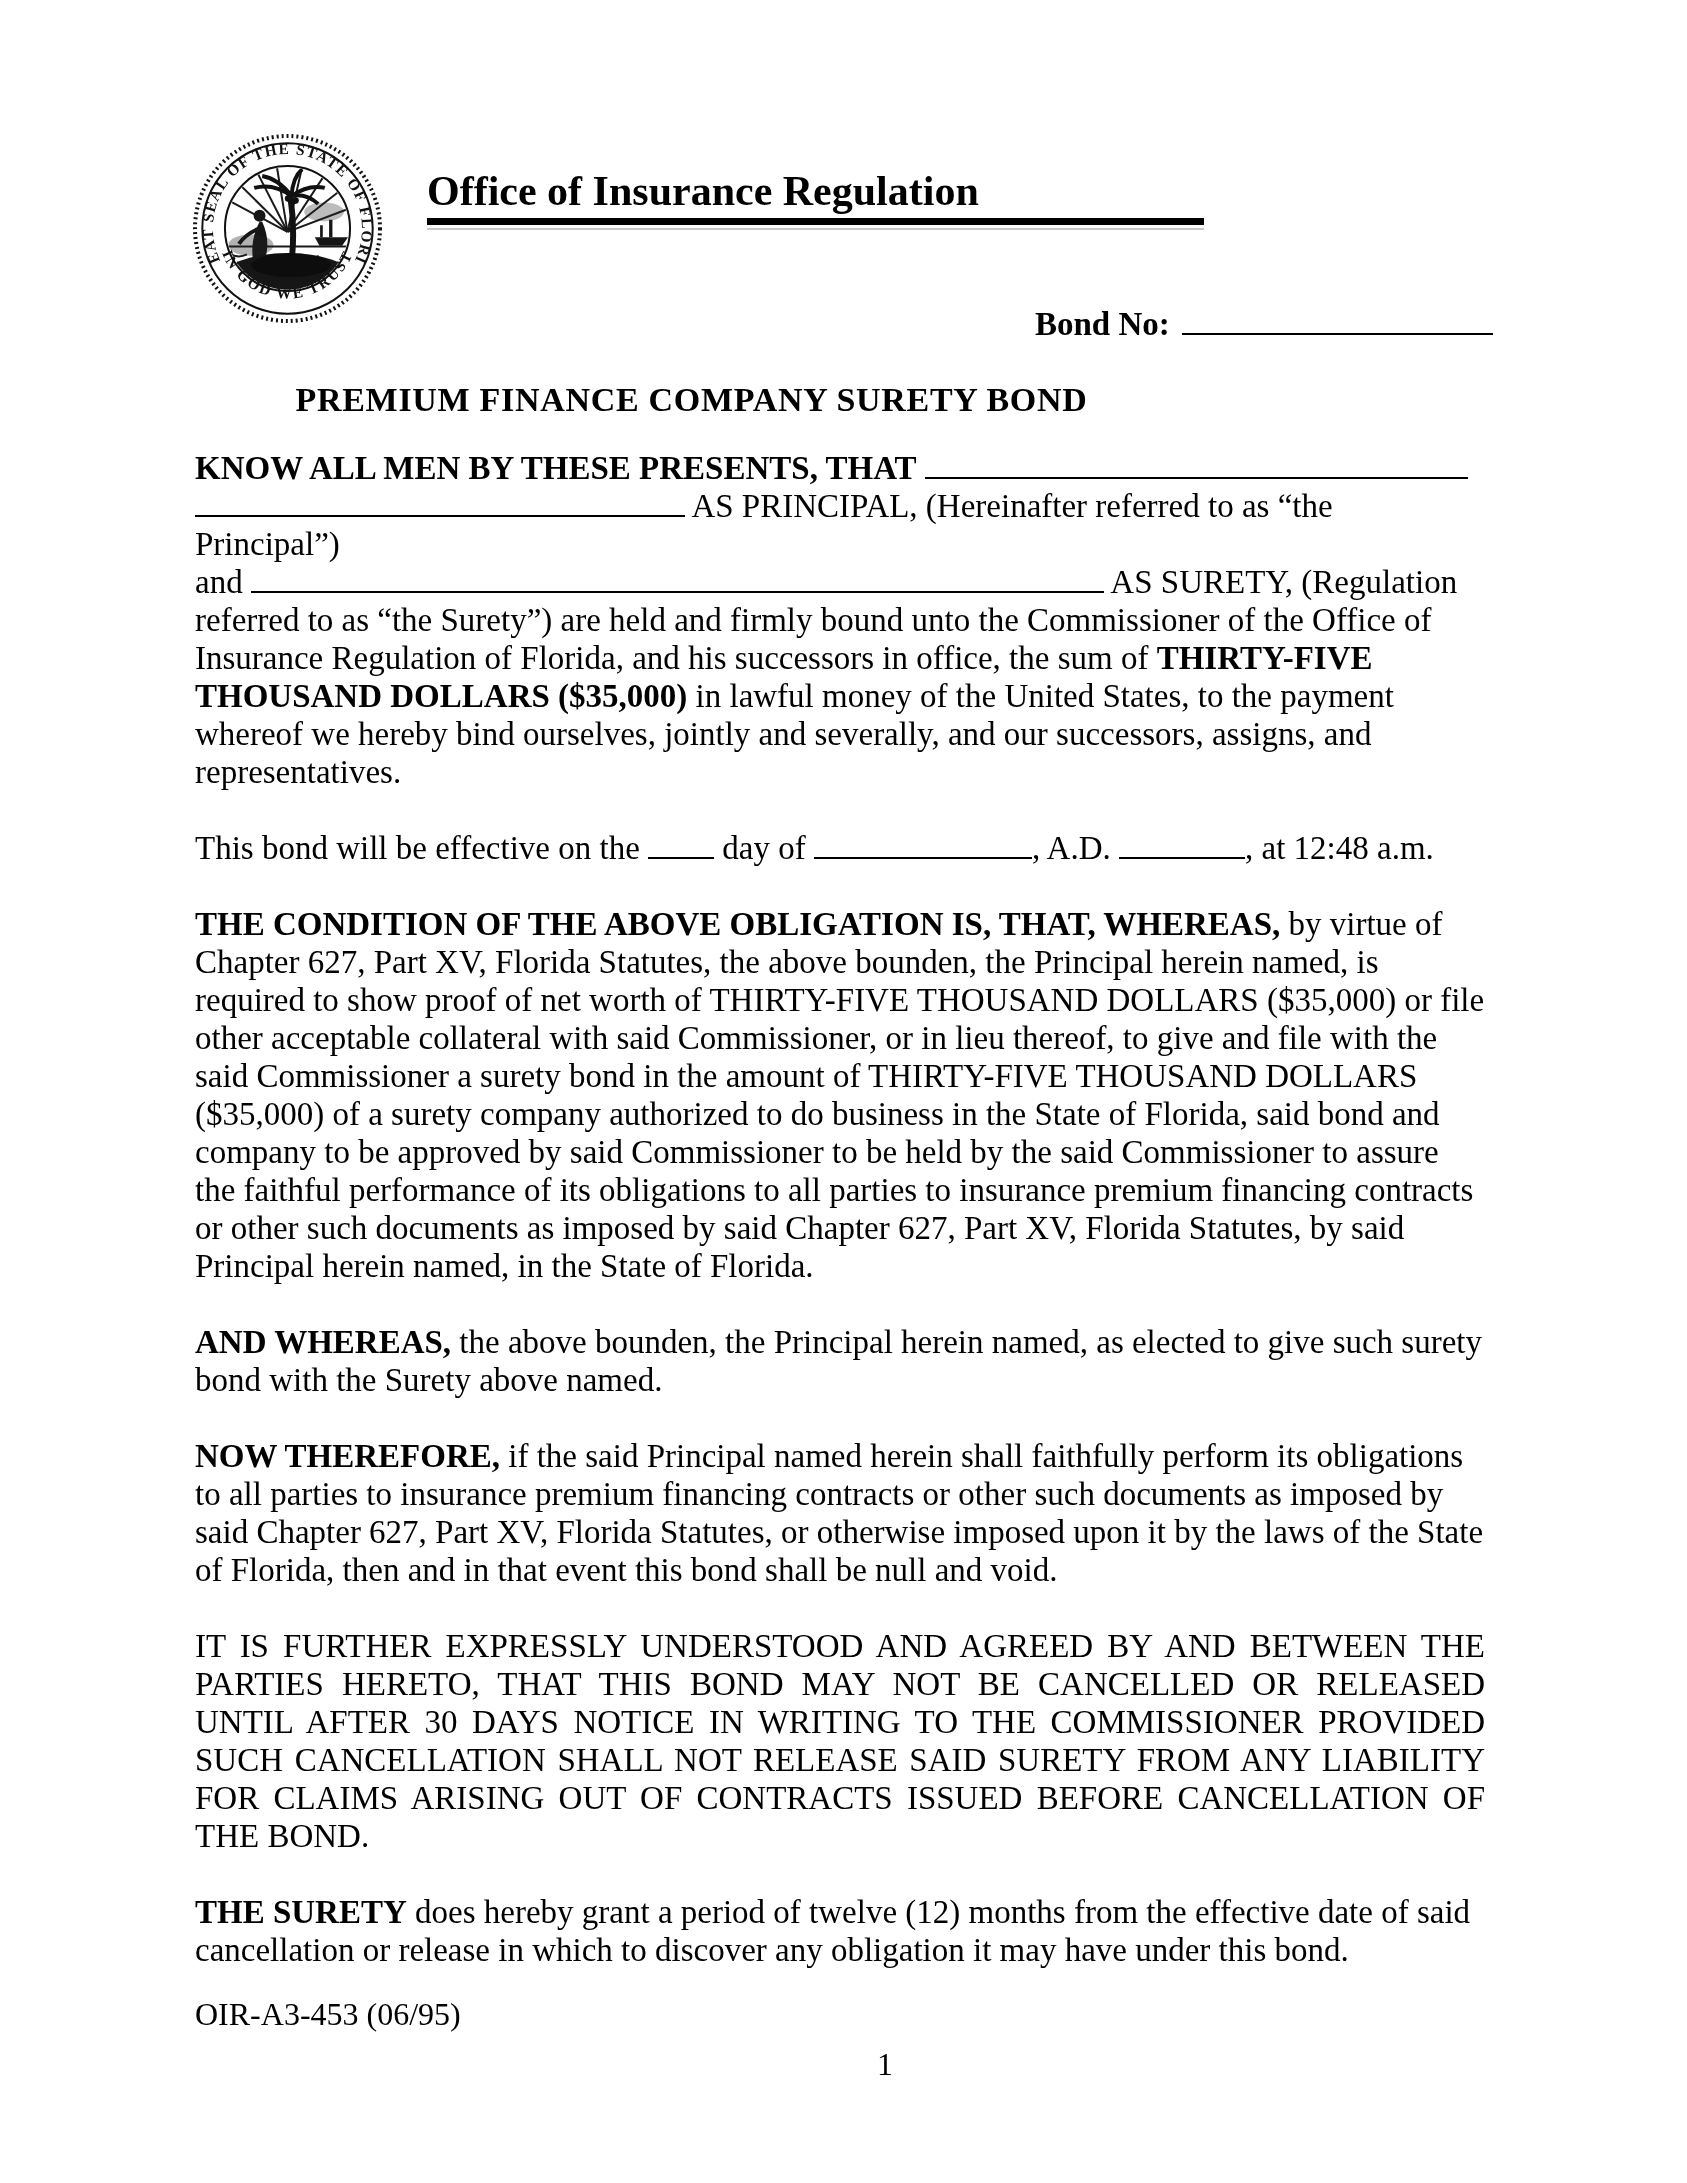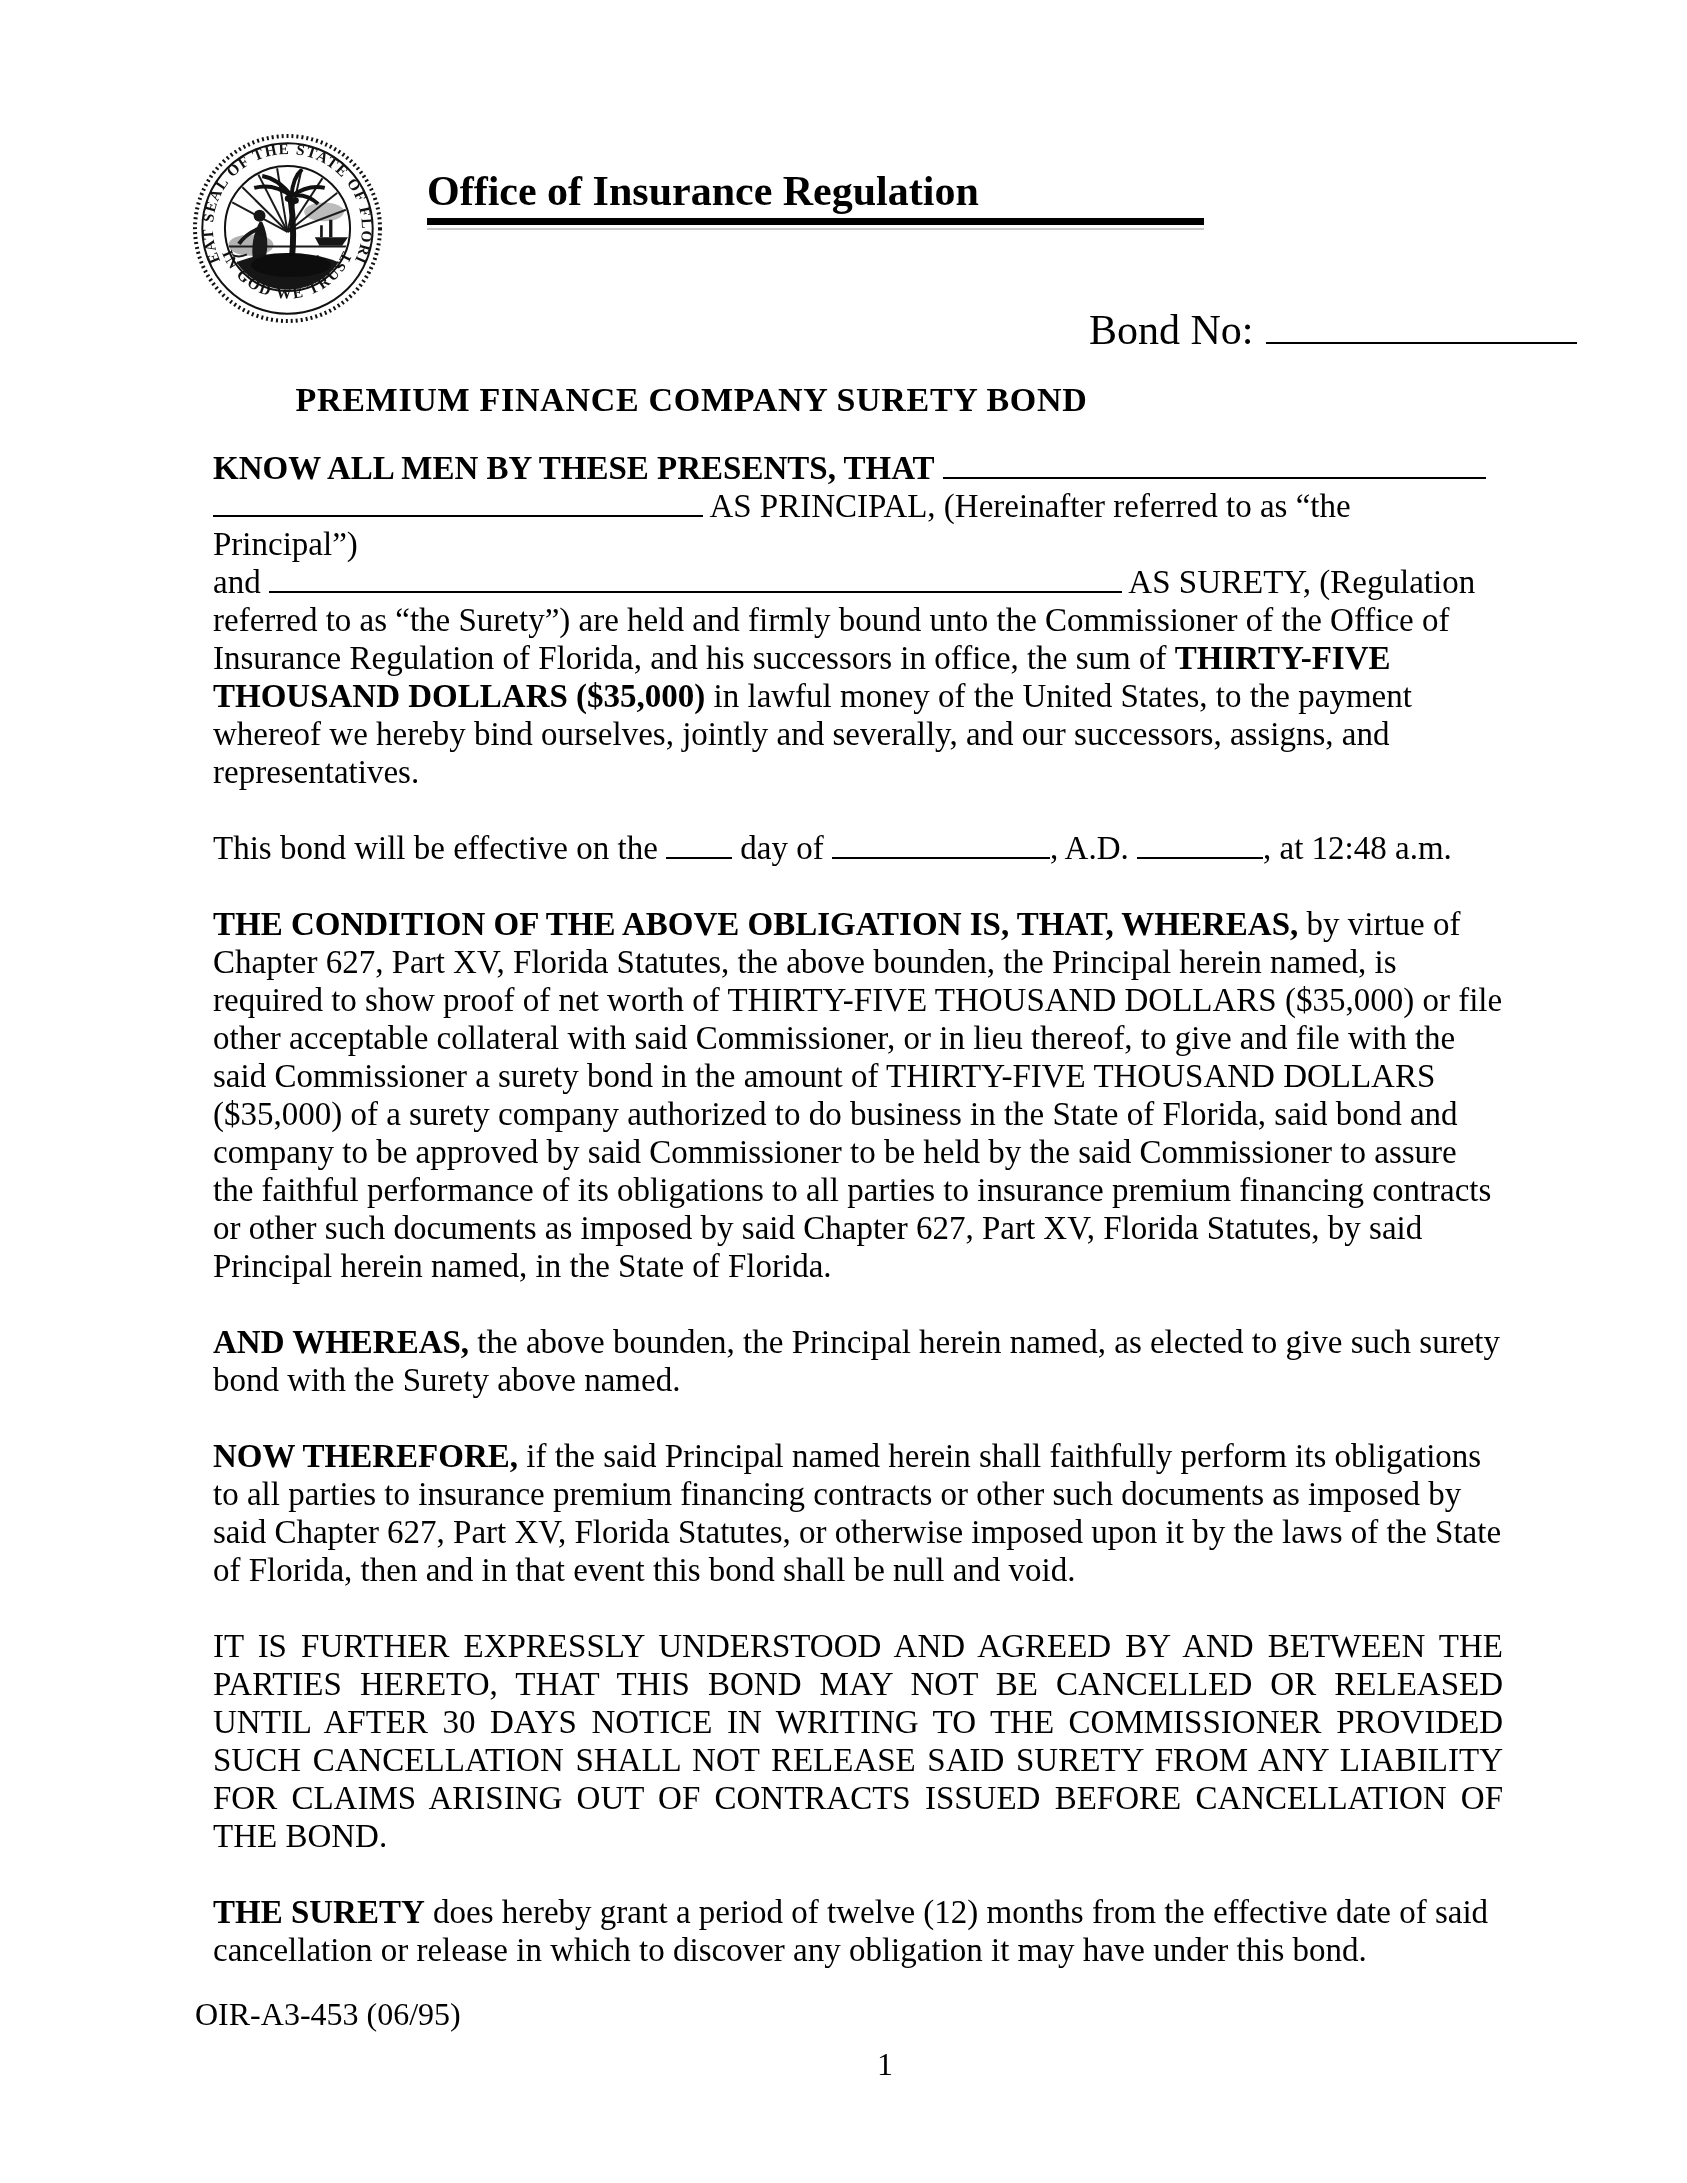--- a/index.html
+++ b/index.html
@@ -10,30 +10,30 @@
   }
 
   
   .seal { position:absolute; left:191px; top:132px; width:193px; height:193px; }
   .hdr  { position:absolute; left:427px; top:169px; }
   .agency   { font-size:42px; font-weight:bold; line-height:1.05; }
   .rule     { width:777px; height:7.3px; background:#000; margin-top:4.6px; }
   .rule-thin{ width:777px; height:2px;  background:#c9c9c9; margin-top:2.6px; }
   .division { font-size:36px; font-weight:bold; font-style:italic; margin-top:9.3px; }
 
-  .bondno { position:absolute; left:1089px; top:306px; font-size:42px; }
+  .bondno { position:absolute; left:1035px; top:306px; font-size:33px;font-weight:bold; }
   .bond-blank { display:inline-block; width:311px; border-bottom:2.6px solid #000; margin-left:12px; }
 
   .title {
     position:absolute; left:0; top:381px; width:1383px; text-align:center;
     font-size:34px; font-weight:bold; letter-spacing:0.7px;
   }
 
   
-  .content { position:absolute; left:213px; top:449px; width:1290px;
+  .content { position:absolute; left:195px; top:449px; width:1290px;
              font-size:33px; line-height:38px; }
   .content p { margin:0 0 38px 0; }
   .justify { text-align:justify; text-align-last:left; }
 
   .blank { display:inline-block; border-bottom:2.6px solid #000; }
   .w820  { width:543px; }
   .w740  { width:490px; }
   .w1290 { width:853px; }
   .w100  { width:66px; }
   .w330  { width:218px; }

